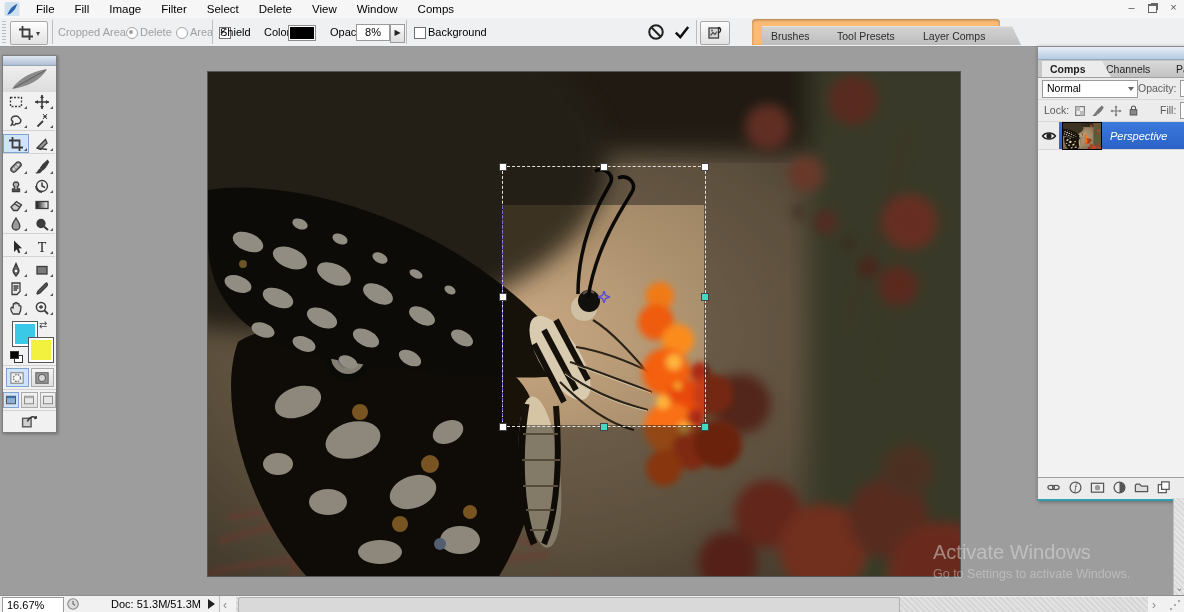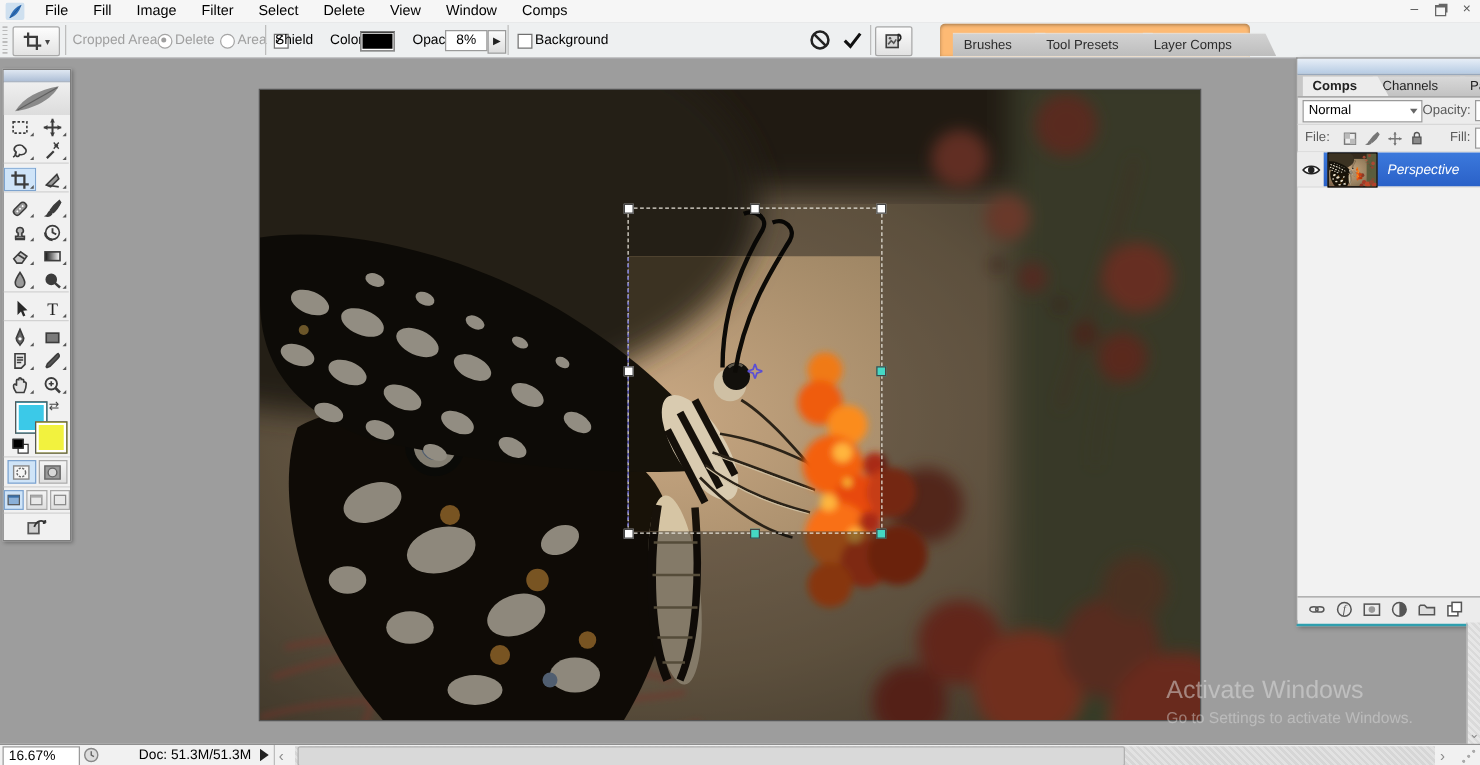--- a/index.html
+++ b/index.html
@@ -582,21 +582,21 @@
       <div class="ptab active" style="left: 4px; width: 48px;">Comps</div>
       <div class="ptab" style="left: 60px; width: 62px;">Channels</div>
       <div class="ptab" style="left: 130px; width: 44px;">Paths</div>
     </div>
   <div class="palrow">
     <div id="blendsel">Normal</div>
     <div class="pal-label" style="left:100px">Opacity:</div>
     <div class="pal-field" style="left:142px">100</div>
   </div>
   <div class="palrow">
-    <div class="pal-label" style="left:6px">File:</div>
+    <div class="pal-label" style="left:6px">Lock:</div>
     <div class="lockico" style="left:34px">
         <svg width="14" height="14" viewBox="0 0 16 16" fill="none" stroke="#3c3c3c" stroke-width="1.3">
           <rect x="3" y="3" width="10" height="10" stroke="#777"></rect>
           <rect x="3" y="3" width="5" height="5" fill="#bbb" stroke="none"></rect>
           <rect x="8" y="8" width="5" height="5" fill="#bbb" stroke="none"></rect>
         </svg>
       </div>
     <div class="lockico" style="left:52px">
         <svg width="14" height="14" viewBox="0 0 16 16" fill="none" stroke="#3c3c3c" stroke-width="1.3">
           <path d="M12.5 2.5 C10 4.5 7.5 7 6.2 9.2 L8 11 C10.2 9.5 12.5 6.5 13.8 4 Z" fill="#777" stroke="#777"></path>

